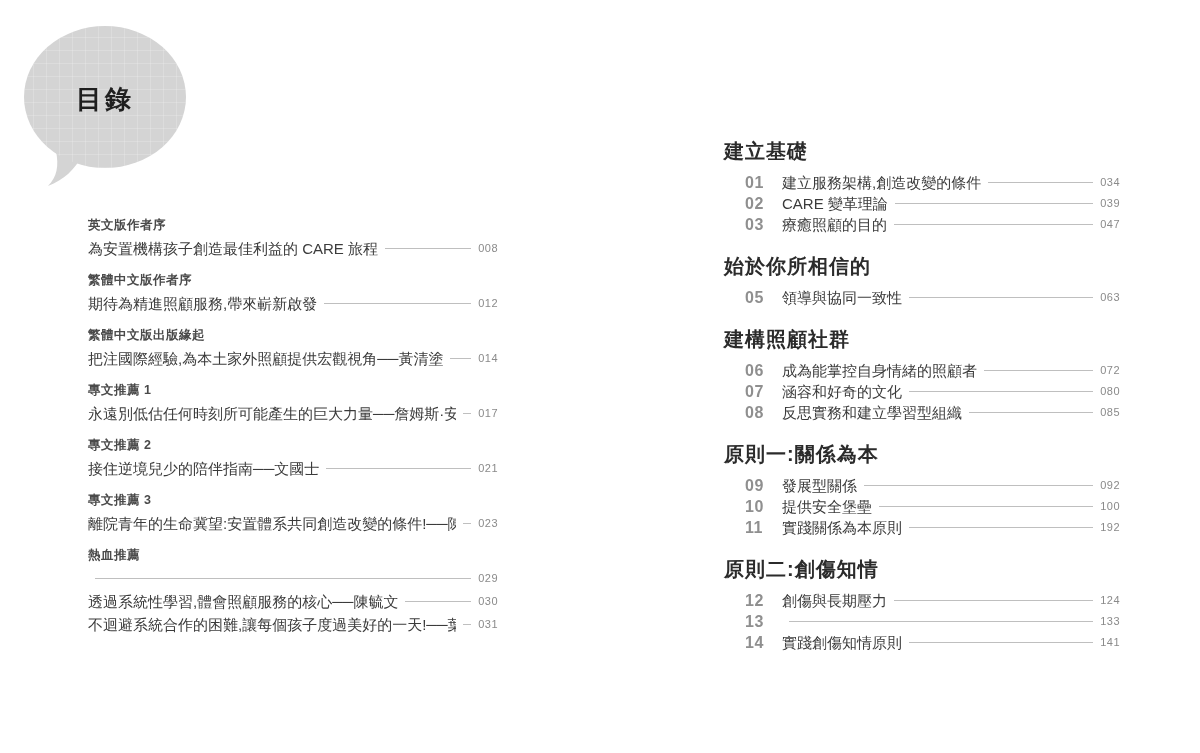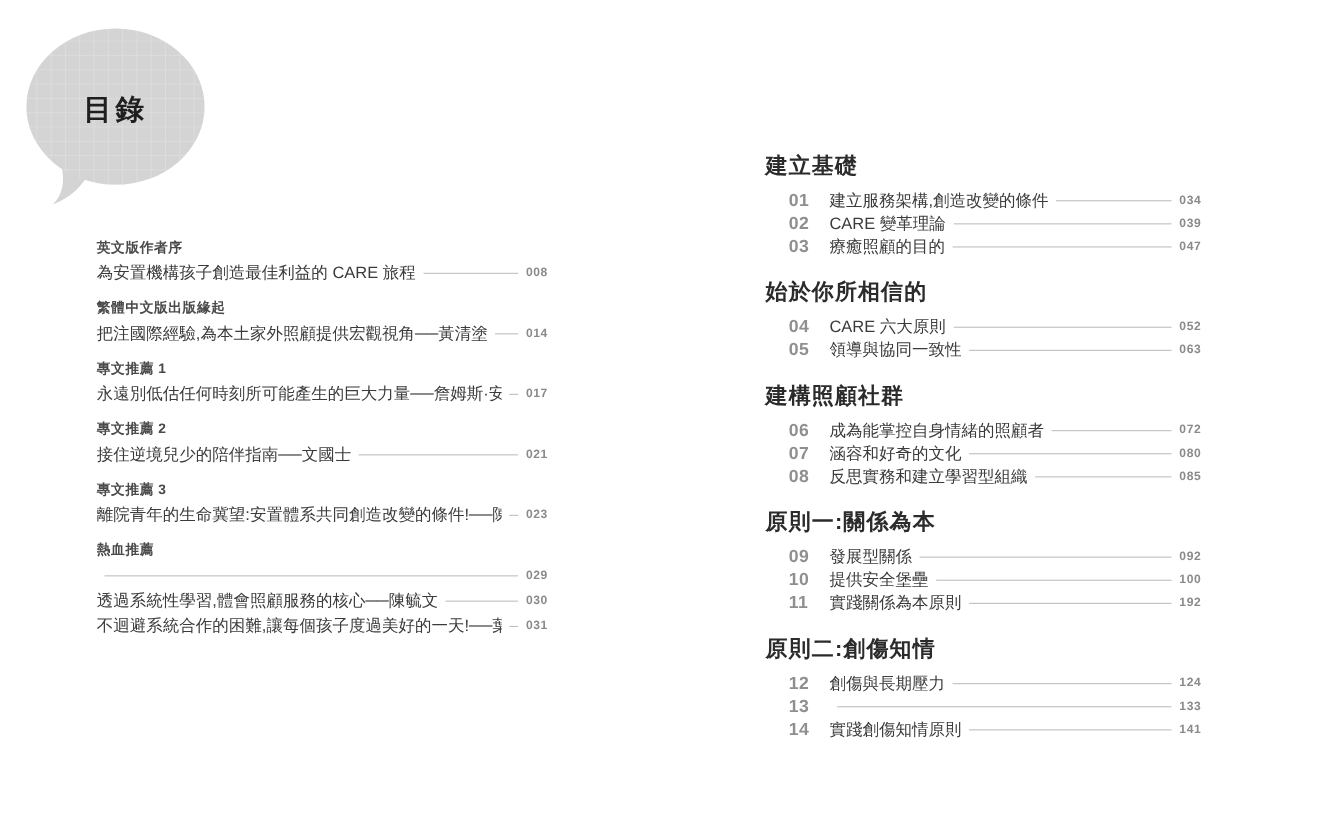--- a/index.html
+++ b/index.html
@@ -25,42 +25,42 @@
   .group-label{
     font-size:12.5px;font-weight:bold;color:#4a4a4a;line-height:15px;margin-bottom:4px;
     letter-spacing:.5px;
   }
   .entry{
     display:flex;align-items:center;line-height:23px;font-size:15px;color:#3b3b3b;
   }
   .entry-title{flex:0 1 auto;white-space:nowrap;overflow:hidden;}
 
   
-  .right-col{position:absolute;left:696px;top:139px;width:396px;}
+  .right-col{position:absolute;left:724px;top:139px;width:396px;}
   .section{margin-bottom:19px;}
   .section-title{
     font-size:20px;font-weight:bold;color:#2b2b2b;line-height:24px;margin-bottom:9px;
     letter-spacing:1px;
   }
   .chapter{
     display:flex;align-items:center;line-height:21px;font-size:15px;color:#3b3b3b;
     padding-left:21px;
   }
   .ch-no{
     flex:none;width:25px;margin-right:12px;font-size:16px;font-weight:bold;color:#8f8f8f;
     letter-spacing:.5px;
   }
   .ch-title{flex:0 1 auto;white-space:nowrap;overflow:hidden;text-align:center;}
 
   
   .leader{
     flex:1 1 8px;min-width:8px;height:1px;background:#bfbfbf;margin:0 7px;align-self:center;
   }
   .page-num{
-    flex:none;font-size:11px;font-weight:bold;color:#8a8a8a;letter-spacing:.5px;
+    flex:none;font-size:11px;font-weight:normal;color:#8a8a8a;letter-spacing:.5px;
   }
 </style>
 </head>
 <body>
 
 <div class="page">
 
   <div class="bubble">
     <svg width="170" height="164" viewBox="0 0 170 164">
       <defs>
@@ -79,20 +79,28 @@
 
     <div class="group">
       <div class="group-label">英文版作者序</div>
       <div class="entry">
         <span class="entry-title">為安置機構孩子創造最佳利益的 CARE 旅程</span>
         <span class="leader"></span>
         <span class="page-num">008</span>
       </div>
     </div>
 
+    <div class="group">
+      <div class="group-label">繁體中文版作者序</div>
+      <div class="entry">
+        <span class="entry-title">期待為精進照顧服務,帶來嶄新啟發</span>
+        <span class="leader"></span>
+        <span class="page-num">012</span>
+      </div>
+    </div>
 
     <div class="group">
       <div class="group-label">繁體中文版出版緣起</div>
       <div class="entry">
         <span class="entry-title">把注國際經驗,為本土家外照顧提供宏觀視角──黃清塗</span>
         <span class="leader"></span>
         <span class="page-num">014</span>
       </div>
     </div>
 
@@ -163,26 +171,20 @@
         <span class="ch-no">03</span>
         <span class="ch-title">療癒照顧的目的</span>
         <span class="leader"></span>
         <span class="page-num">047</span>
       </div>
     </div>
 
     <div class="section">
       <div class="section-title">始於你所相信的</div>
       <div class="chapter">
-        <span class="ch-no">04</span>
-        <span class="ch-title">CARE 六大原則</span>
-        <span class="leader"></span>
-        <span class="page-num">052</span>
-      </div>
-      <div class="chapter">
         <span class="ch-no">05</span>
         <span class="ch-title">領導與協同一致性</span>
         <span class="leader"></span>
         <span class="page-num">063</span>
       </div>
     </div>
 
     <div class="section">
       <div class="section-title">建構照顧社群</div>
       <div class="chapter">

